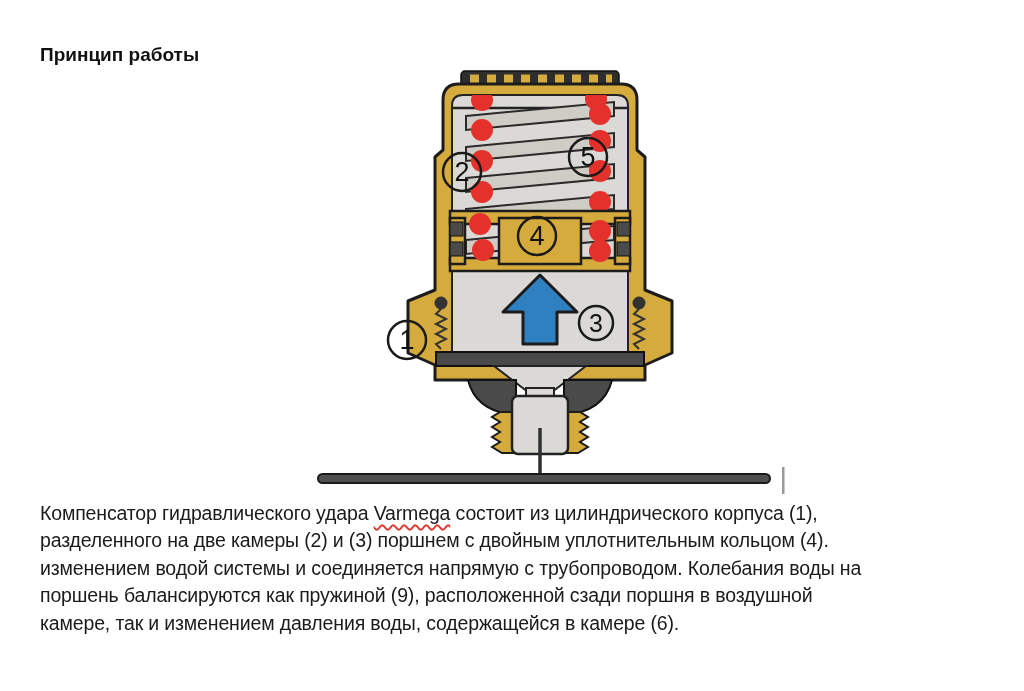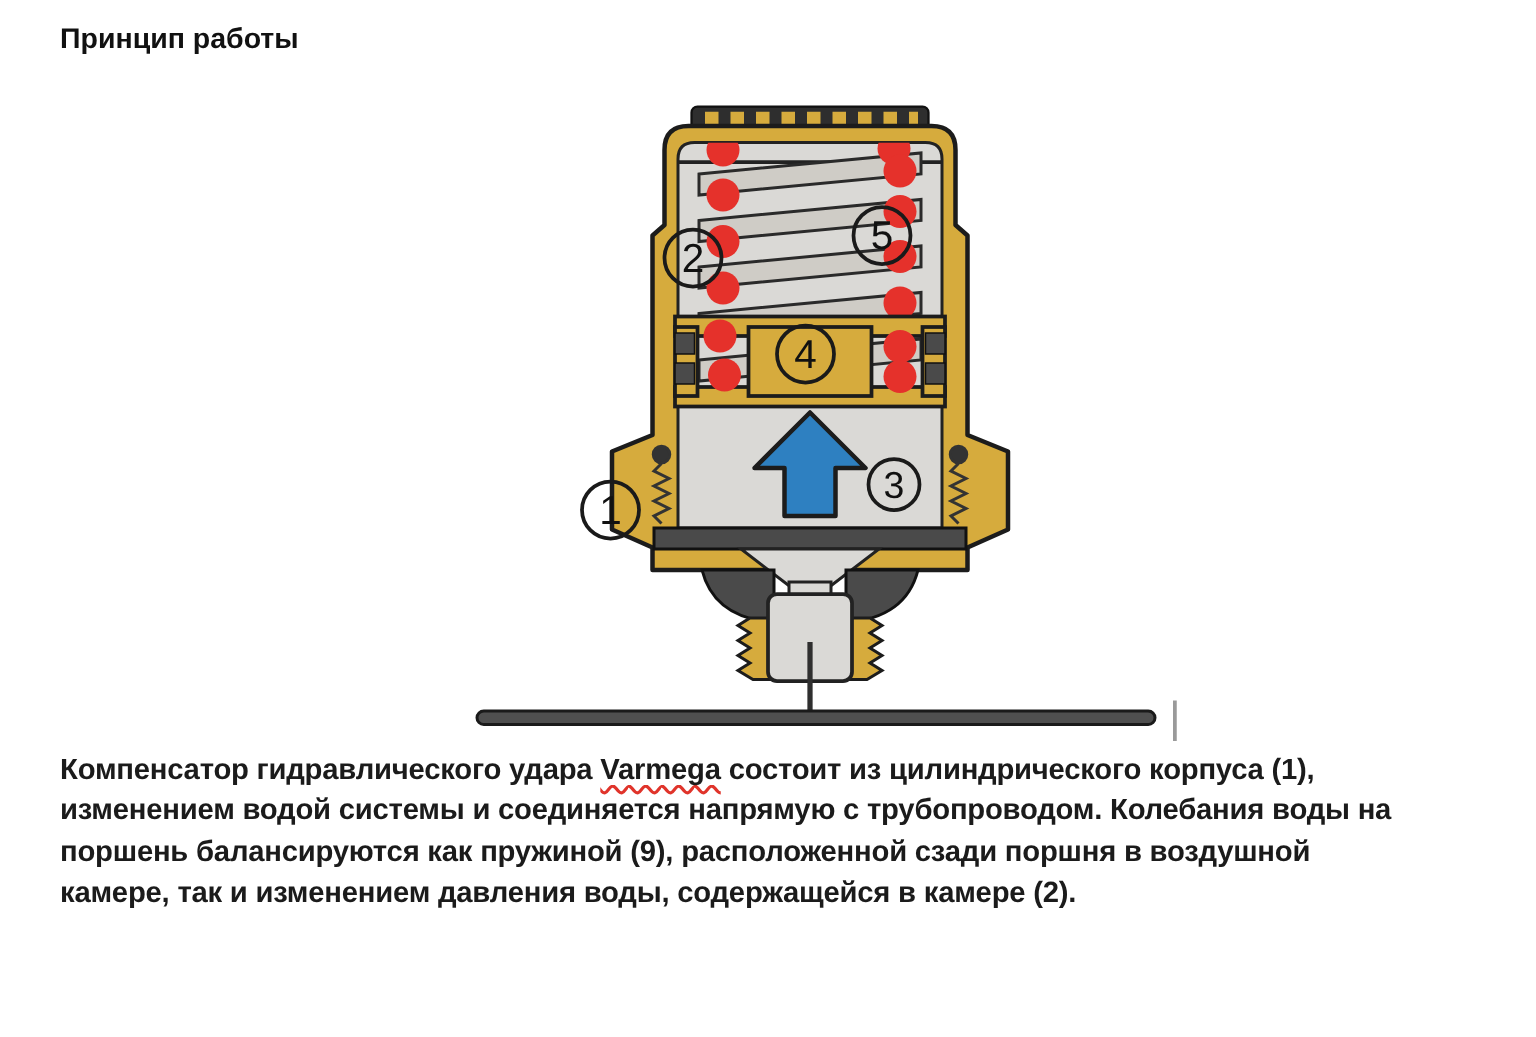--- a/index.html
+++ b/index.html
@@ -1,27 +1,27 @@
 <!DOCTYPE html>
 <html style="--brass: #d6ab3d; --chamber_gray: #dad9d6; --spring_gray: #cfccc6; --oring_red: #e5312b; --seal_dark: #4a4a4a; --arrow_blue: #2e80c1; --outline: #1c1c1c;"><head>
 <meta charset="utf-8">
 <style>
   html,body{margin:0;padding:0;background:#fff;}
   .page{
     position:relative;width:1024px;height:691px;background:#ffffff;overflow:hidden;
     font-family:"Liberation Sans","DejaVu Sans",sans-serif;color:#1a1a1a;
   }
   .heading{
-    position:absolute;left:40px;top:16px;font-size:19px;font-weight:bold;color:#111;
+    position:absolute;left:40px;top:44px;font-size:19px;font-weight:bold;color:#111;
     letter-spacing:0;
   }
   .diagram-svg{position:absolute;left:0;top:0;}
   .paragraph{
     position:absolute;left:40px;top:500px;width:965px;font-size:19.5px;
-    letter-spacing:-0.15px;line-height:27.4px;color:#1b1b1b;font-weight:bold;
+    letter-spacing:-0.15px;line-height:27.4px;color:#1b1b1b;
   }
   .misspelled{
     text-decoration-line:underline;text-decoration-style:wavy;
     text-decoration-color:#e0342b;text-decoration-thickness:1.5px;text-underline-offset:4px;
   }
   
   .brass{fill:var(--brass,#d6ab3d);stroke:var(--outline,#1c1c1c);}
   .chambergray{fill:var(--chamber_gray,#d9d8d5);stroke:#222;}
   .springband{fill:var(--spring_gray,#cfccc6);stroke:#2a2a2a;stroke-width:2;}
   .oring{fill:var(--oring_red,#e5312b);}
@@ -136,18 +136,19 @@
       <text class="callout-num" x="537" y="245" text-anchor="middle">4</text>
     </g>
     <g>
       <circle class="callout-circle" cx="596" cy="323" r="17"></circle>
       <text class="callout-num" x="596" y="332" text-anchor="middle" style="font-size:25px">3</text>
     </g>
   </svg>
 
   <div class="paragraph">
     <div><span>Компенсатор гидравлического удара </span><span class="misspelled">Varmega</span><span> состоит из цилиндрического корпуса (1),</span></div>
+    <div>разделенного на две камеры (2) и (3) поршнем с двойным уплотнительным кольцом (4).</div>
     <div>изменением водой системы и соединяется напрямую с трубопроводом. Колебания воды на</div>
     <div>поршень балансируются как пружиной (9), расположенной сзади поршня в воздушной</div>
-    <div>камере, так и изменением давления воды, содержащейся в камере (2).</div>
+    <div>камере, так и изменением давления воды, содержащейся в камере (6).</div>
   </div>
 
 </div>
 
 </body></html>

